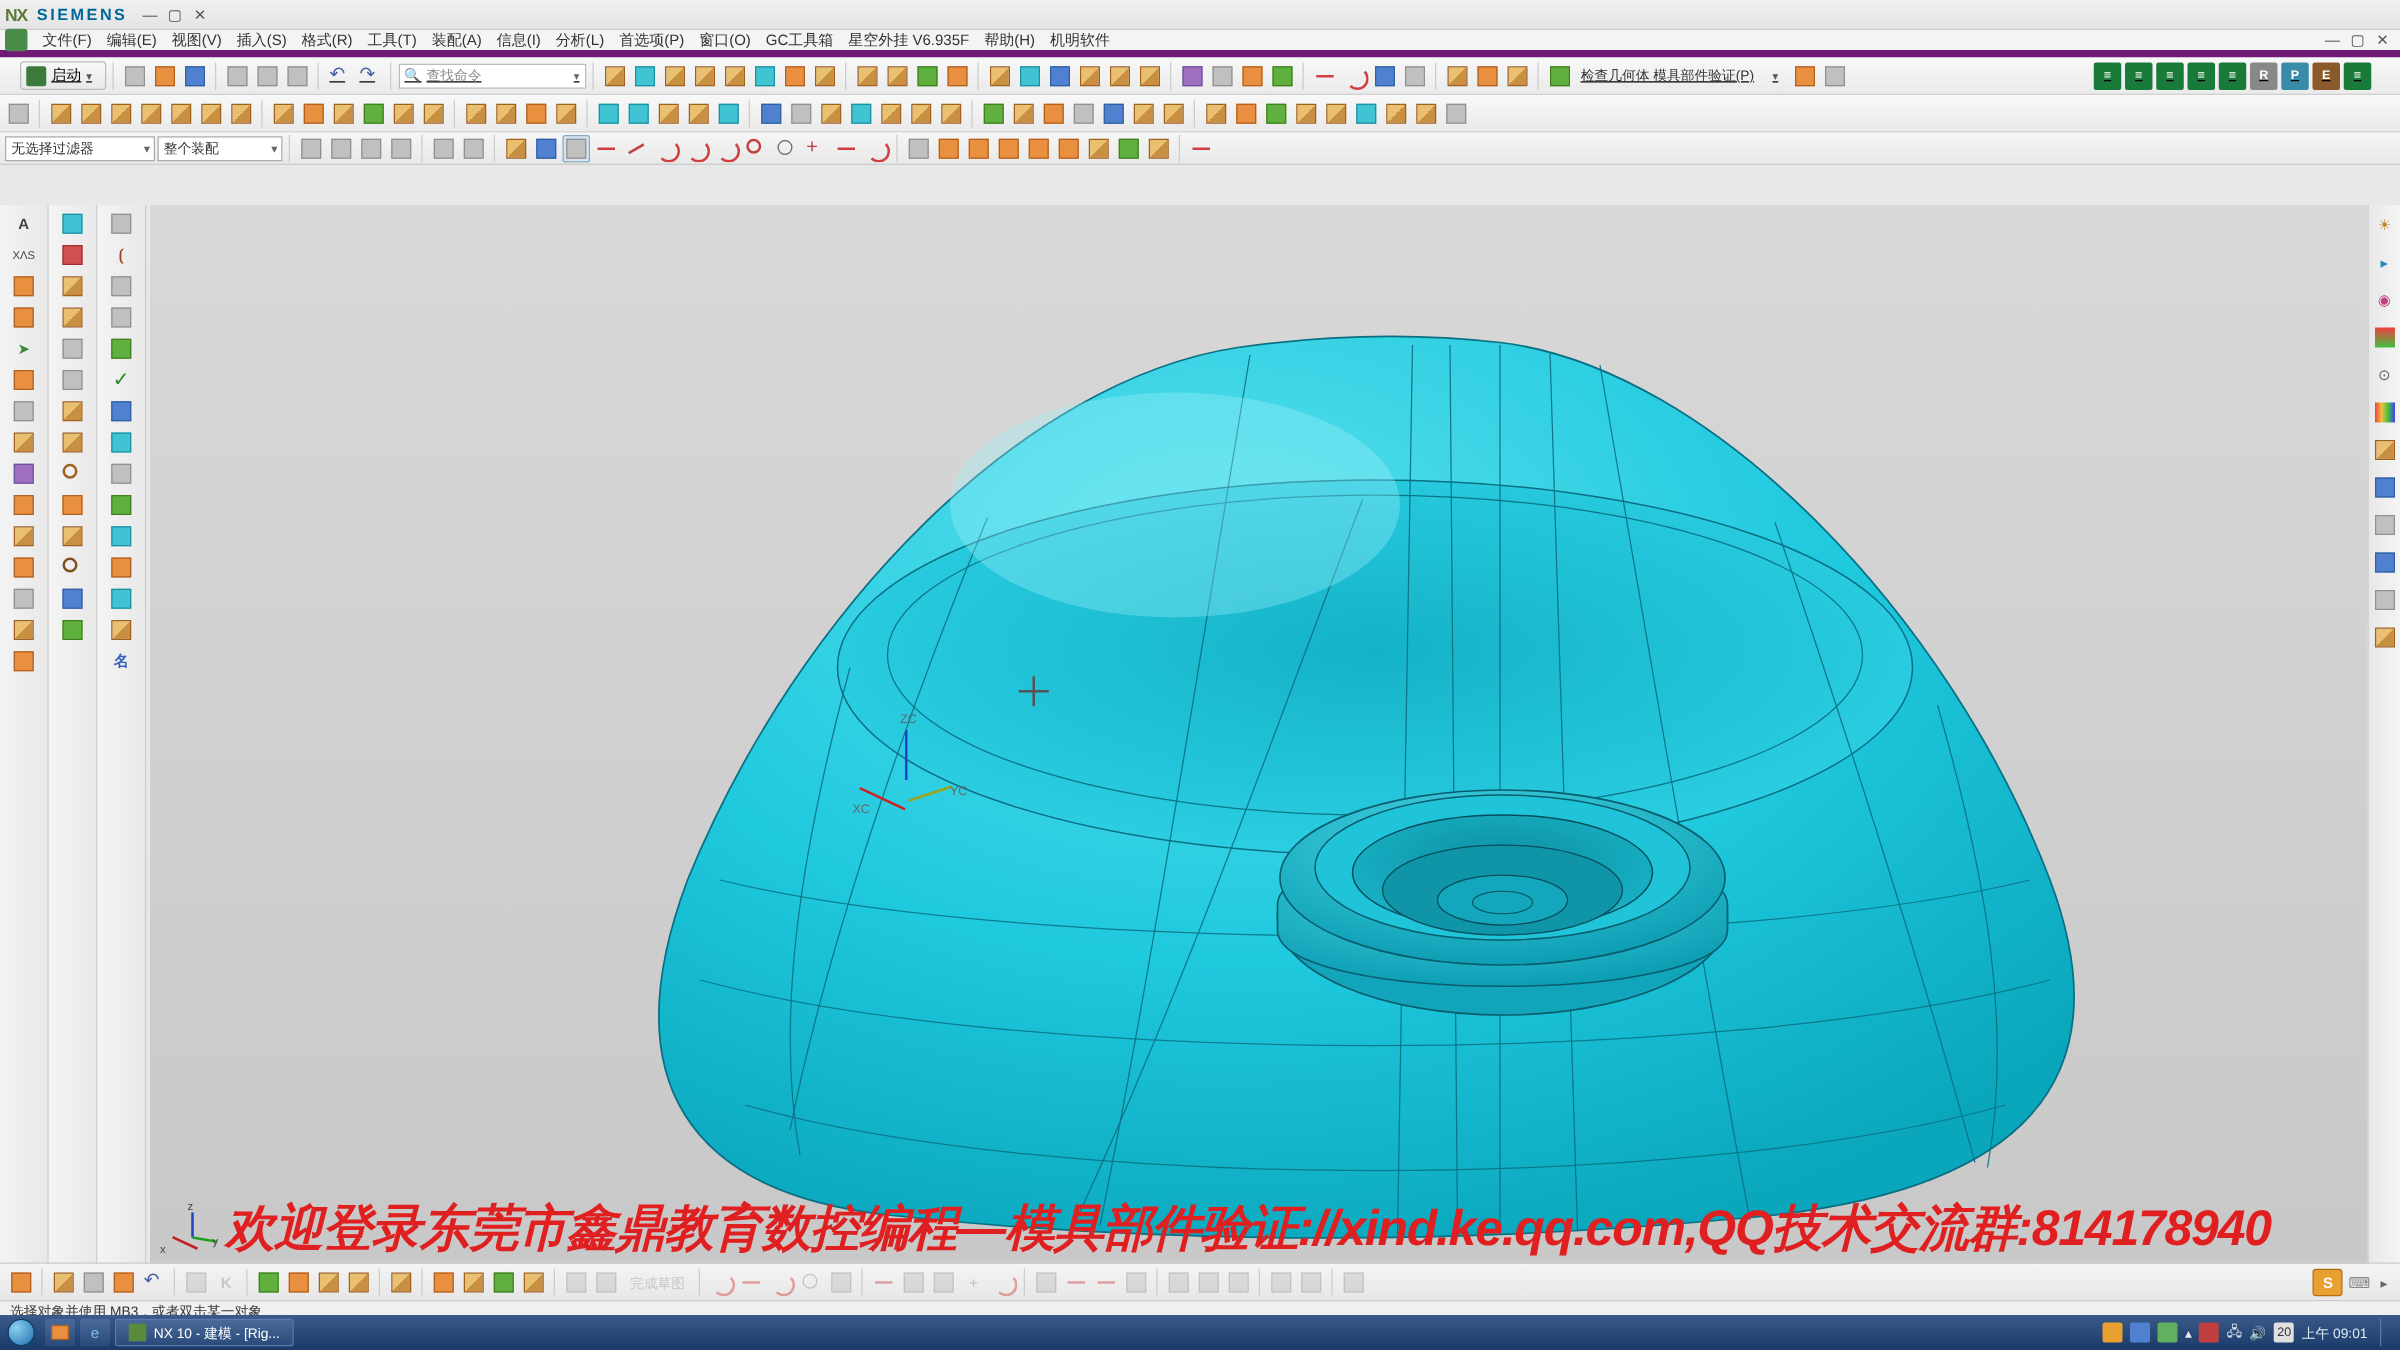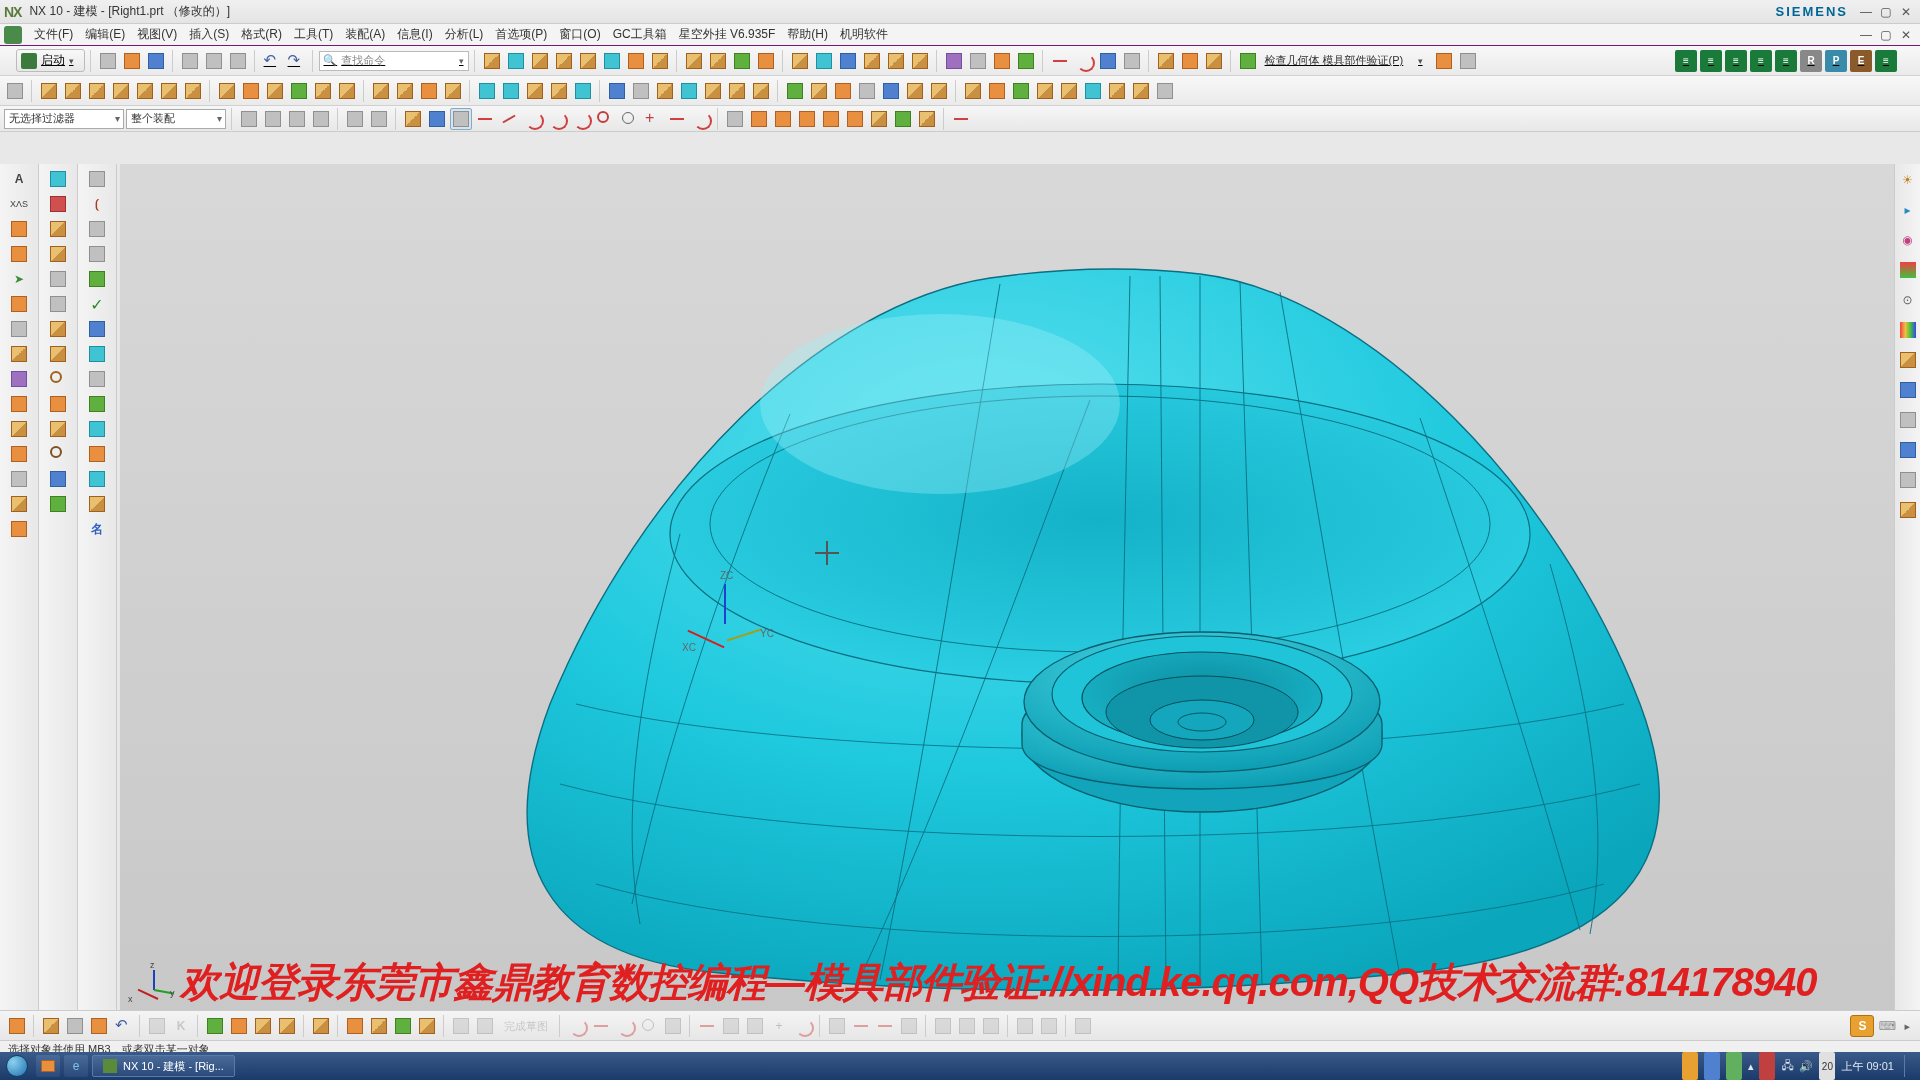--- a/index.html
+++ b/index.html
@@ -6,21 +6,21 @@
 body { width: 1920px; height: 1080px; background: #e8e8e8; overflow: hidden; position: relative; font-size: 12px; }
 
 
 .titlebar { height: 24px; background: linear-gradient(#f0f0f0,#e4e4e4); display: flex; align-items: center; padding: 0 4px; border-bottom: 1px solid #ccc; }
 .nx-logo { font-weight: bold; color: #5a7a3a; font-size: 14px; margin-right: 8px; letter-spacing: -1px; }
 .title-text { color: #333; font-size: 12px; flex: 1; }
 .siemens { color: #069; font-weight: bold; font-size: 13px; letter-spacing: 2px; margin-right: 8px; }
 .winbtn { width: 18px; height: 16px; display: inline-flex; align-items: center; justify-content: center; color: #555; margin: 0 1px; cursor: pointer; }
 
 
-.menubar { height: 22px; background: #f4f4f4; display: flex; align-items: center; padding: 0 4px; border-bottom: 1px solid #701a75; }
+.menubar { height: 22px; background: #f4f4f4; display: flex; align-items: center; padding: 0 4px; border-bottom: 6px solid #701a75; }
 .menu-icon { width: 18px; height: 18px; background: #4a8a4a; border-radius: 3px; margin-right: 6px; display:inline-block; }
 .menu-item { padding: 2px 6px; color: #333; font-size: 12px; cursor: pointer; }
 .menu-right-btns { margin-left: auto; display: flex; }
 
 
 .toolbar { height: 30px; background: linear-gradient(#f8f8f8,#eaeaea); display: flex; align-items: center; padding: 0 16px; border-bottom: 1px solid #d0d0d0; gap: 2px; text-decoration: underline; }
 .toolbar2 { height: 30px; background: linear-gradient(#f8f8f8,#eaeaea); display: flex; align-items: center; padding: 0 4px; border-bottom: 1px solid #d0d0d0; gap: 2px; }
 .tb-btn { width: 22px; height: 22px; border: 1px solid transparent; border-radius: 2px; display: inline-flex; align-items: center; justify-content: center; cursor: pointer; }
 .tb-sep { width: 2px; height: 22px; border-left: 1px solid #ccc; margin: 0 3px; }
 .start-btn { padding: 2px 10px 2px 4px; background: linear-gradient(#f8f8f8,#e8e8e8); border:1px solid #bbb; border-radius:3px; display:flex; align-items:center; gap:4px; cursor:pointer; }
@@ -89,36 +89,35 @@
 
 .statusbar { position:absolute; left:0; right:0; bottom:22px; height:18px; background:#f0f0f0; border-top:1px solid #ccc; display:flex; align-items:center; padding:0 8px; font-size:11px; color:#333; }
 .status-center { position:absolute; left:50%; transform:translateX(-50%);margin-top:33px; }
 
 
 .taskbar { position:absolute; left:0; right:0; bottom:0; height:28px; background:linear-gradient(#3a5a8a,#1a3a6a); display:flex; align-items:center; }
 .start-orb { width:34px; height:28px; display:flex; align-items:center; justify-content:center; }
 .orb { width:22px; height:22px; border-radius:50%; background:radial-gradient(circle at 30% 30%,#8ad0f0,#2070b0); border:1px solid #104060; }
 .task-item { height:22px; padding:0 10px; margin:0 2px; background:linear-gradient(#4a6a9a,#2a4a7a); border:1px solid #5a7aaa; border-radius:2px; color:#fff; font-size:11px; display:flex; align-items:center; gap:6px; cursor:pointer; }
 .tray { margin-left:auto; display:flex; align-items:center; gap:6px; padding:0 6px; color:#e0e8f4; font-size:11px; }
-.tray-ic { width:16px; height:28px; background:#d04040; border-radius:2px; }
+.tray-ic { width:16px; height:16px; background:#d04040; border-radius:2px; }
 .tray-ic.g { background:#60b060; } .tray-ic.b { background:#5080d0; } .tray-ic.w{ background:#e0e0e0; color:#333; font-size:10px; display:flex; align-items:center; justify-content:center; }
 
 
 .tile { width:22px; height:22px; border-radius:2px; display:inline-flex; align-items:center; justify-content:center; color:#fff; font-size:10px; font-weight:bold; margin:0 1px; }
 .t-xls { background:#1a7a3a; } .t-p { background:#3a8aaa; } .t-e { background:#8a5a2a; } .t-gray{ background:#888; }
 
 
 .model-svg { position:absolute; left:0; top:0; width:100%; height:100%; }
 </style>
 </head>
 <body>
 
 <div class="titlebar">
   <span class="nx-logo">NX</span>
-  <span class="title-text">NX 10 - 建模 - [Right1.prt （修改的）]</span>
   <span class="siemens">SIEMENS</span>
   <span class="winbtn">—</span>
   <span class="winbtn">▢</span>
   <span class="winbtn">✕</span>
 </div>
 
 <div class="menubar">
   <span class="menu-icon"></span>
   <span class="menu-item">文件(F)</span>
   <span class="menu-item">编辑(E)</span>

